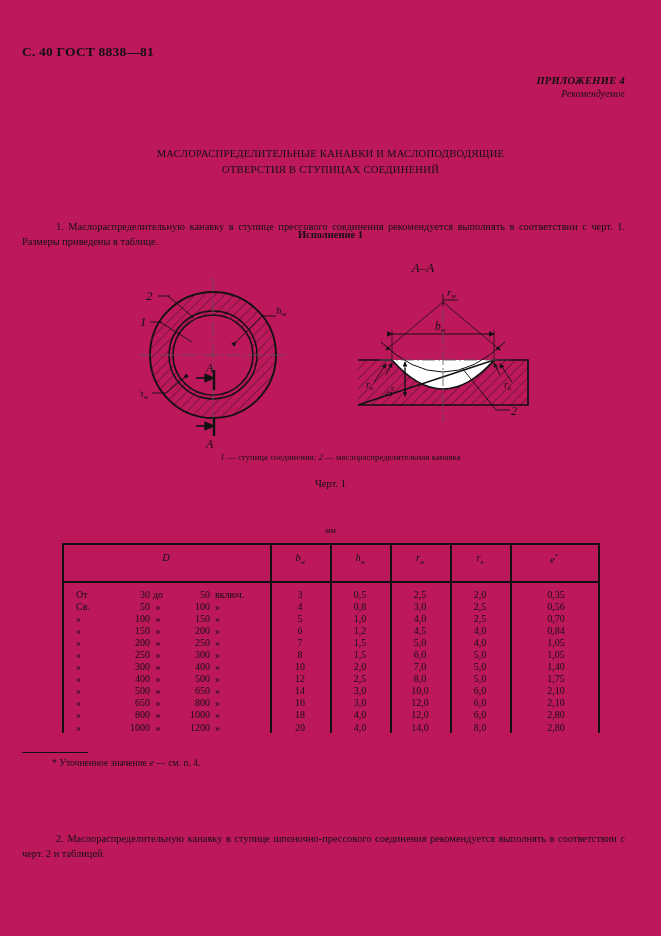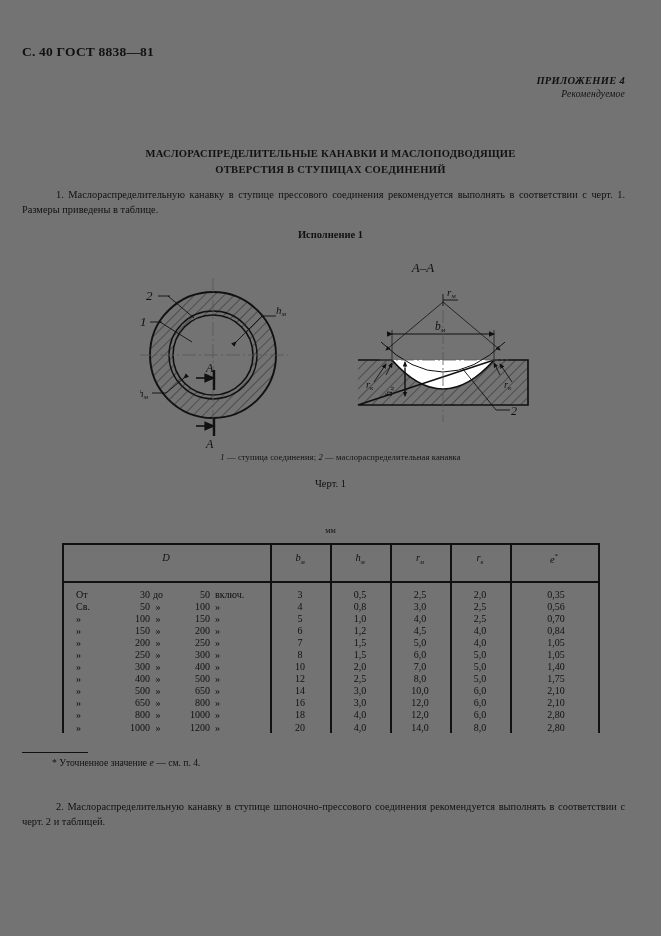--- a/index.html
+++ b/index.html
@@ -11,21 +11,21 @@
     width: 661px;
     height: 936px;
     position: relative;
     font-family: "Liberation Serif", "DejaVu Serif", serif;
     color: #111111;
     overflow: hidden;
   }
   .page {
     position: absolute;
     inset: 0;
-    background: #737373;
+    background: #be185d;
   }
 
   
   .page-header {
     position: absolute;
     left: 22px;
     top: 44px;
     font-family: "Liberation Serif", serif;
     font-weight: bold;
     font-size: 13.5px;
@@ -51,30 +51,31 @@
     letter-spacing: 0.2px;
   }
 
   
   .doc-title {
     position: absolute;
     left: 80px;
     right: 80px;
     top: 146px;
     text-align: center;
-    font-weight: bold;
+    font-weight: normal;
     font-size: 10.6px;
     line-height: 1.5;
     letter-spacing: 0.25px;
   }
   .para {
     position: absolute;
     font-size: 10.4px;
     line-height: 1.42;
     text-align: justify;
+    margin-top: 32px;
   }
   .para-1 {
     left: 22px;
     right: 36px;
     top: 188px;
     text-indent: 34px;
   }
   .subtitle-ispolnenie {
     position: absolute;
     left: 0;

